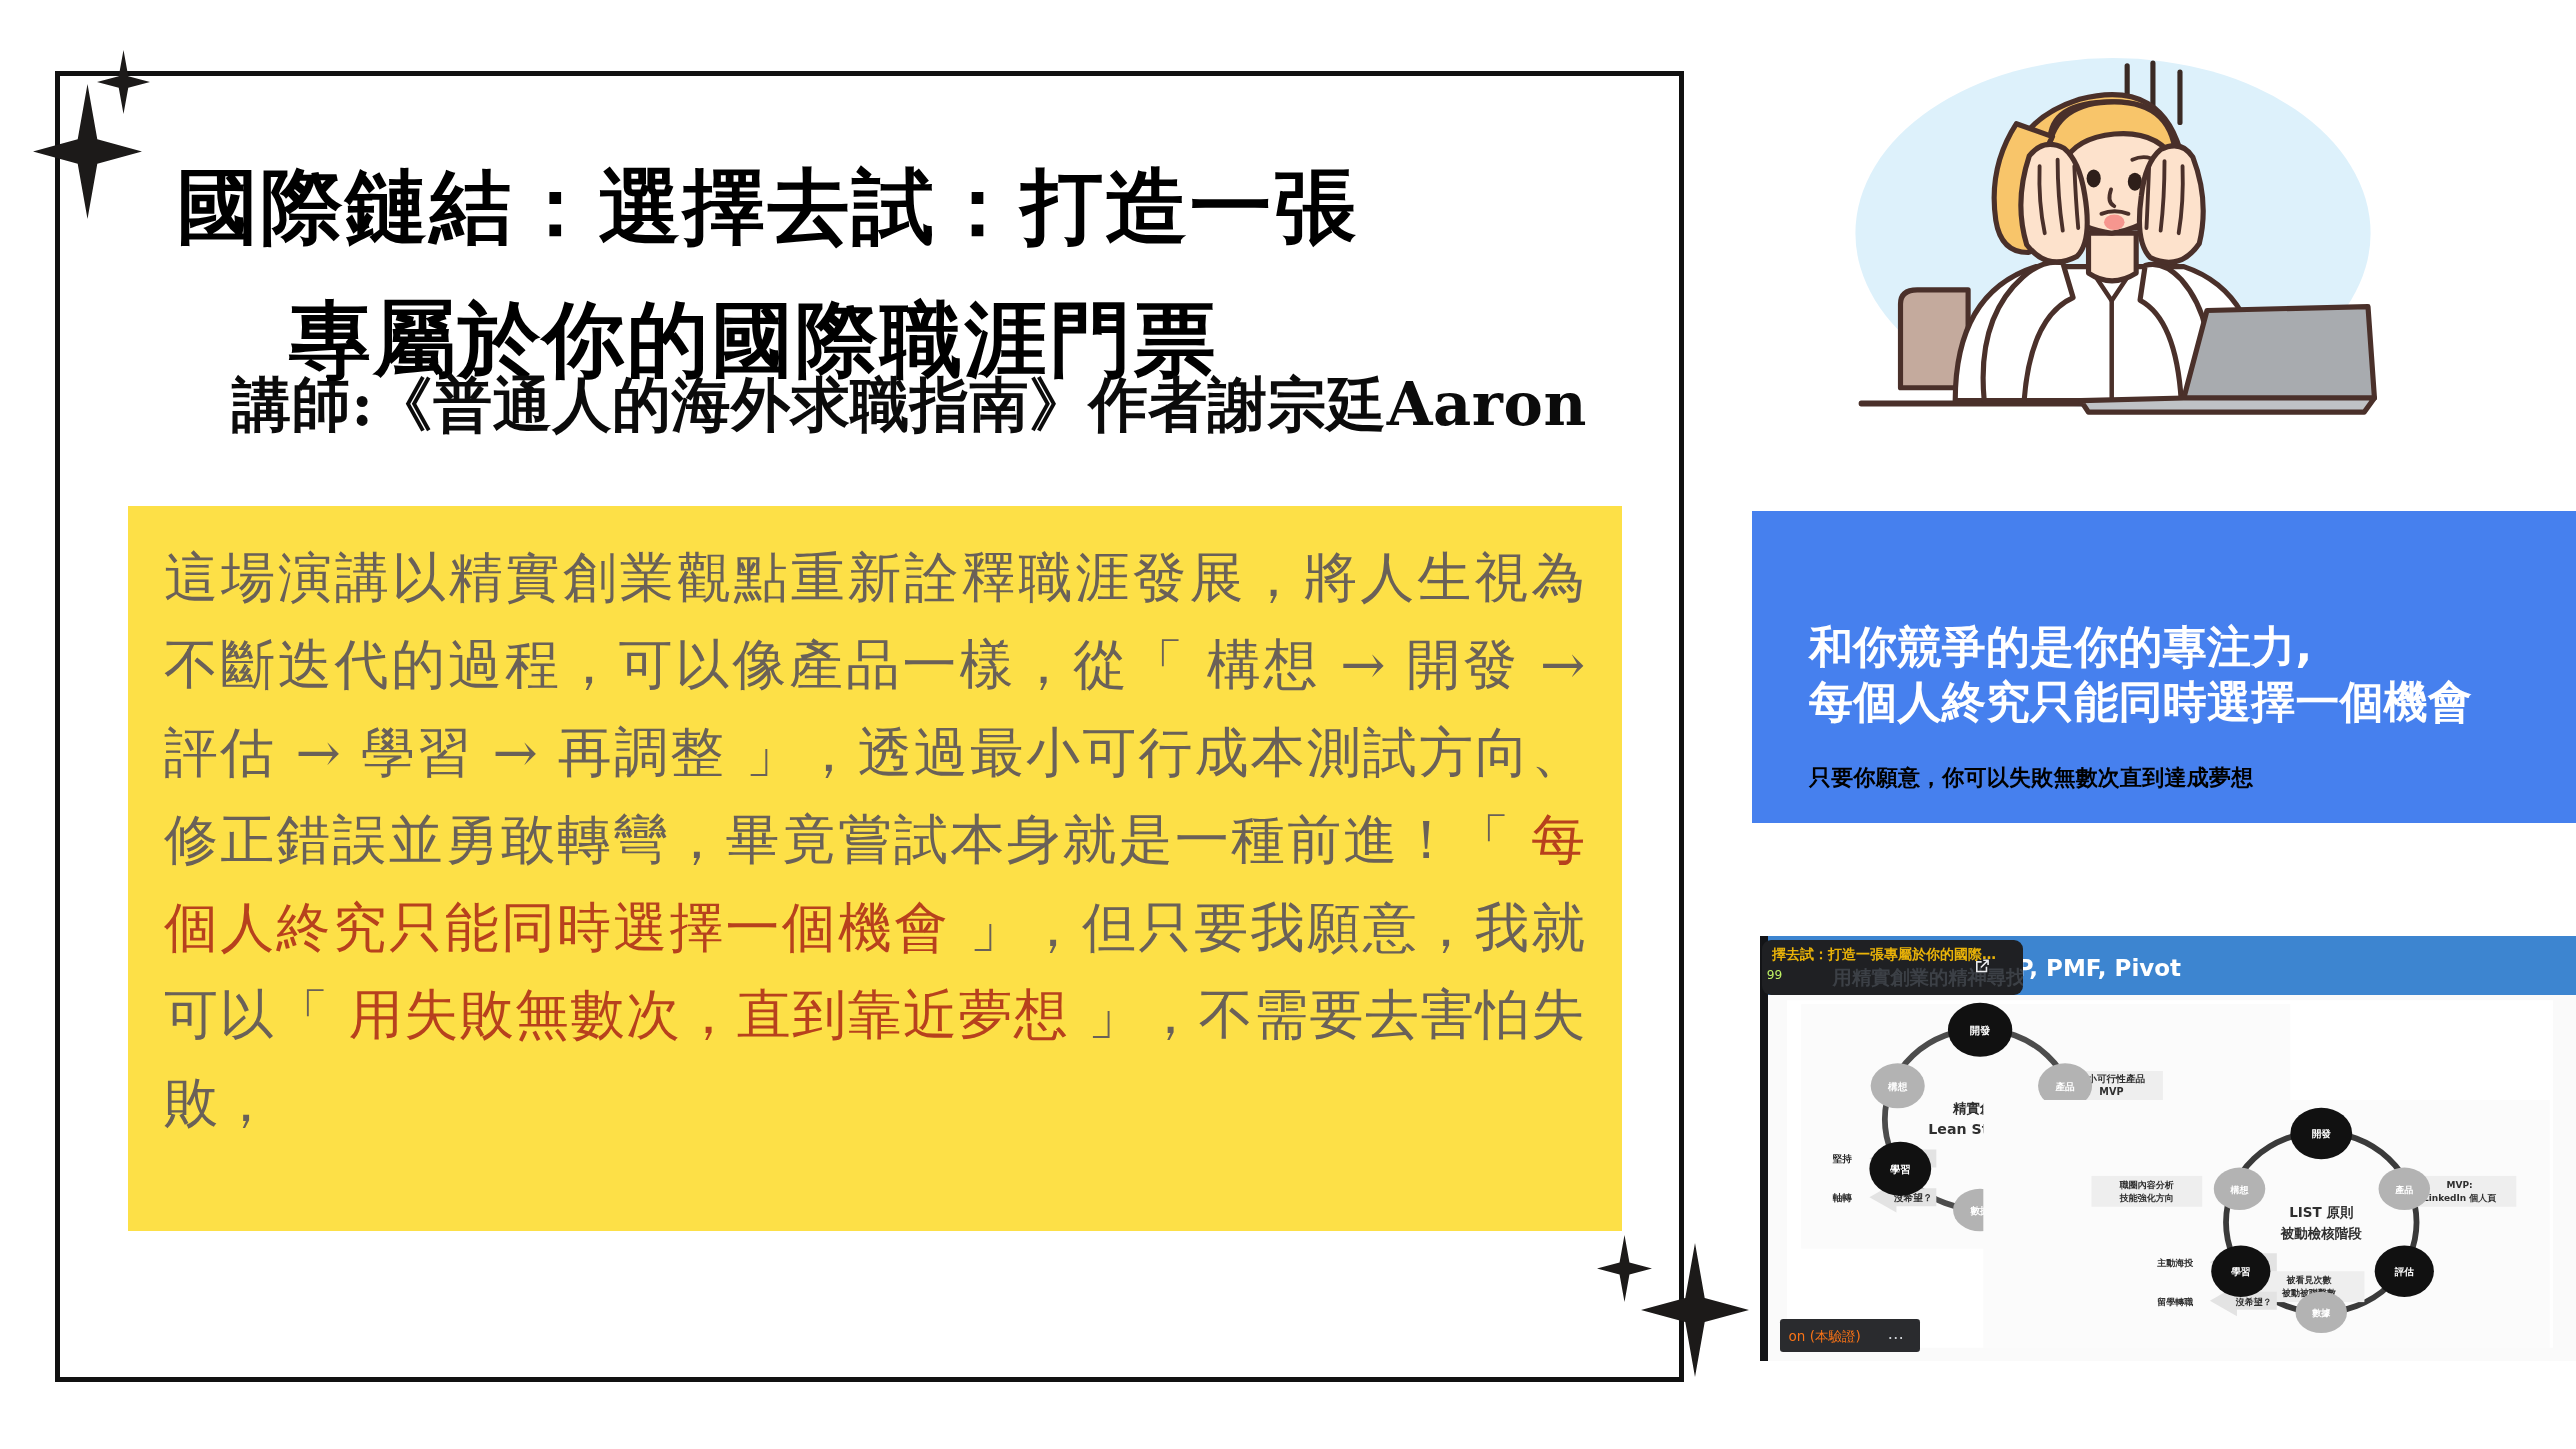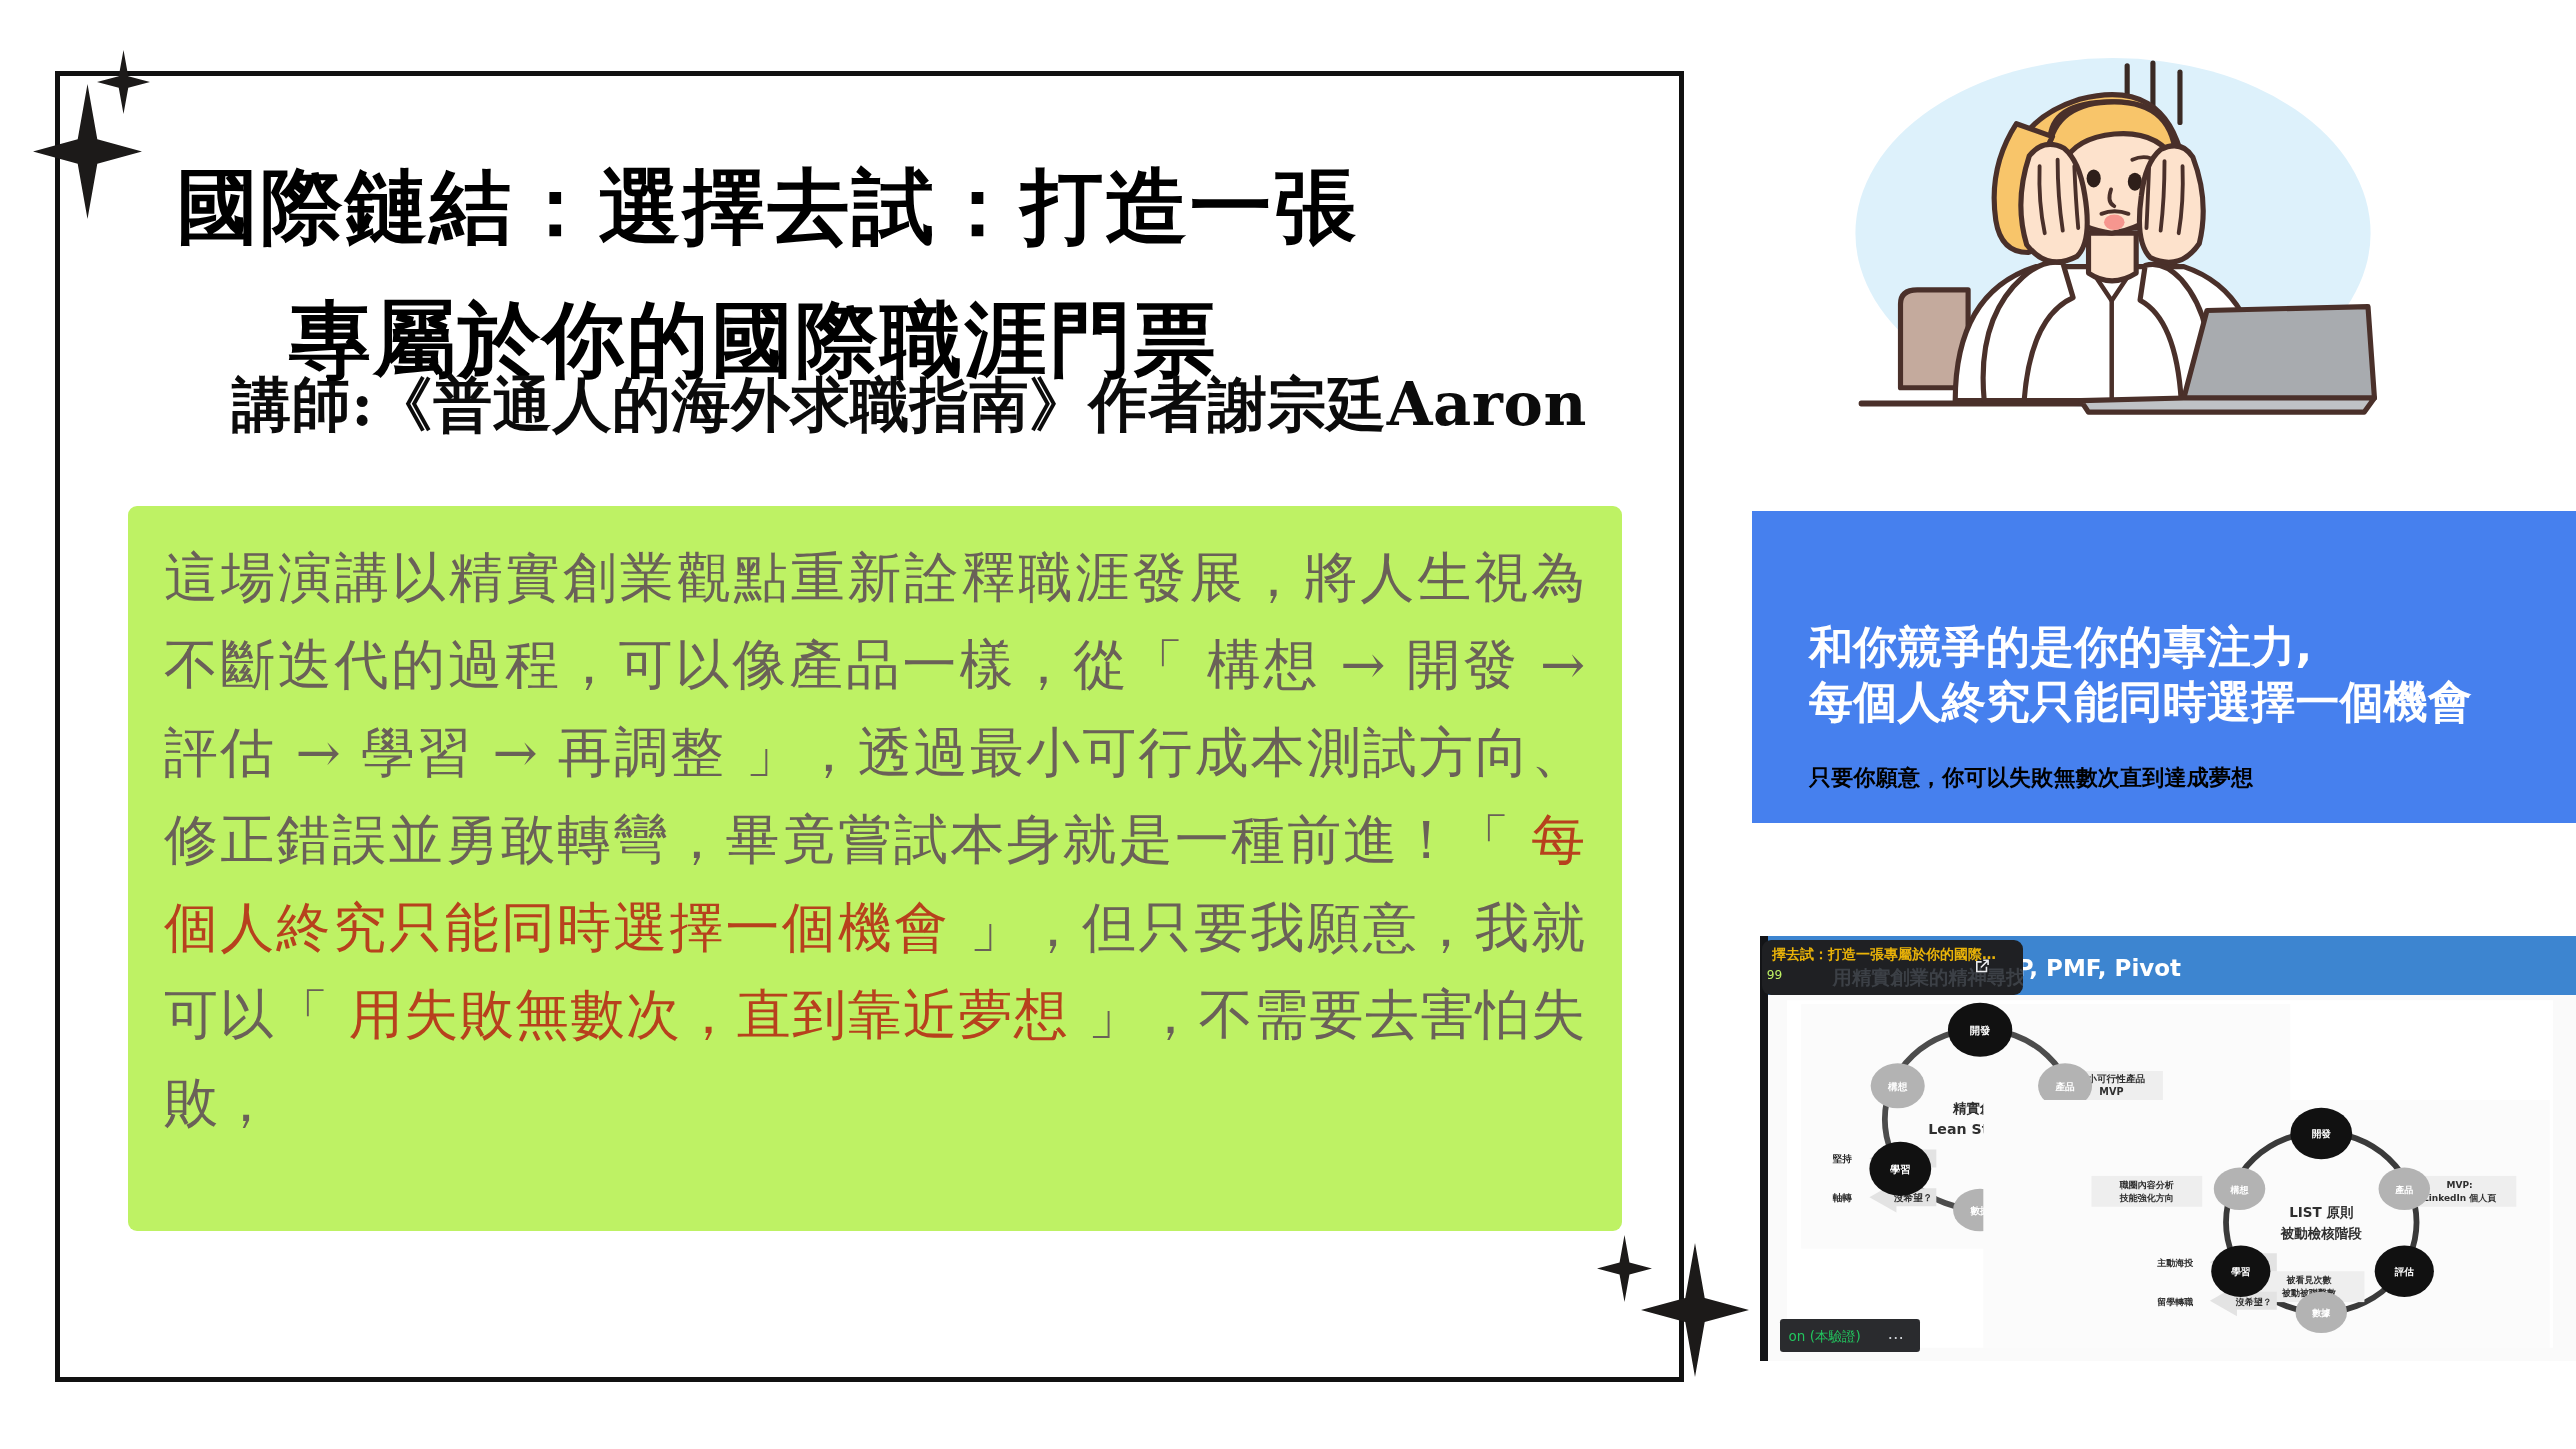--- a/index.html
+++ b/index.html
@@ -29,23 +29,22 @@
   .subtitle{
     position:absolute;left:109px;top:290px;width:1481px;
     font-family:"DejaVu Serif","Liberation Serif",serif;
     font-weight:600;color:#0b0b0b;font-size:59px;white-space:nowrap;
     letter-spacing:.01em;
     text-align:center;
   }
 
   .body-box{
     position:absolute;left:68px;top:430px;width:1494px;height:725px;
-    background:#bef264;box-sizing:border-box;
+    background:#fde047;box-sizing:border-box;
     padding:28px 36px 19.3px 36px;
-    border-radius:9px;
   }
   .body-text{
     font-family:"DejaVu Serif","Liberation Serif",serif;
     color:#6a6158;font-size:54px;line-height:1.62;
     text-align:justify;text-justify:inter-character;letter-spacing:.015em;
     margin:0;
   }
   .hl{color:#b7411d;}
 
   
@@ -117,21 +116,21 @@
     color:#3c4046;font-size:19.3px;font-weight:700;white-space:nowrap;
   }
   .tooltip .ext-ic{position:absolute;right:31px;top:16.7px;width:19.3px;height:19.3px;}
   .status-chip{
     position:absolute;left:11.6px;bottom:9px;width:140px;height:33px;
     background:#2a2b2e;border-radius:3.2px;
   }
   .status-chip .sc-text{
     position:absolute;left:9px;top:9px;
     font-family:"DejaVu Sans","Liberation Sans",sans-serif;
-    color:#22c55e;font-size:13.5px;white-space:nowrap;
+    color:#f97316;font-size:13.5px;white-space:nowrap;
   }
   .status-chip .sc-dots{
     position:absolute;right:14px;top:7.7px;
     font-family:"DejaVu Sans","Liberation Sans",sans-serif;
     color:#cfd2d6;font-size:16.7px;letter-spacing:1.3px;
   }
   .slide-canvas{position:absolute;left:19.3px;top:64px;width:766px;height:348px;}
   .slide-canvas svg{width:100%;height:100%;display:block;}
 
   .diag-label{font-family:"DejaVu Sans","Liberation Sans",sans-serif;fill:#2f2f2f;}

